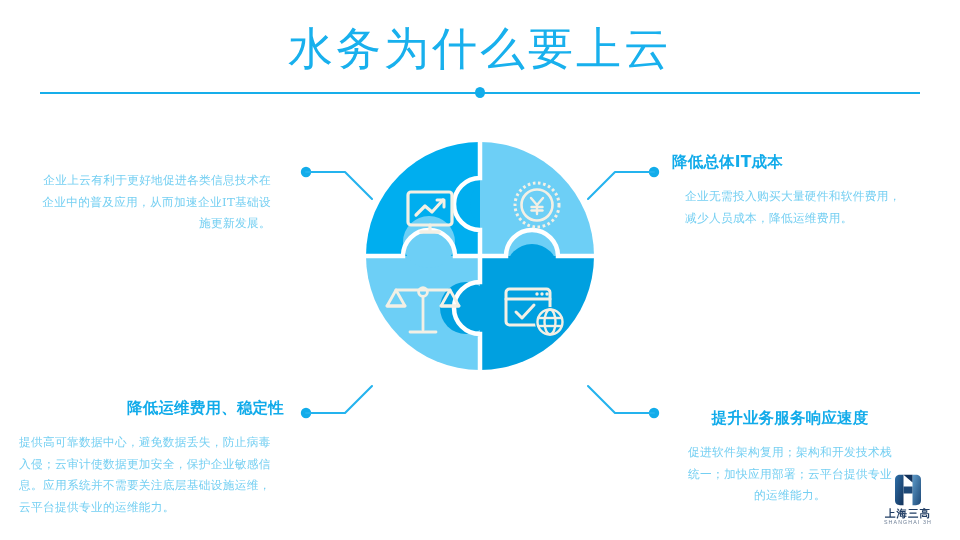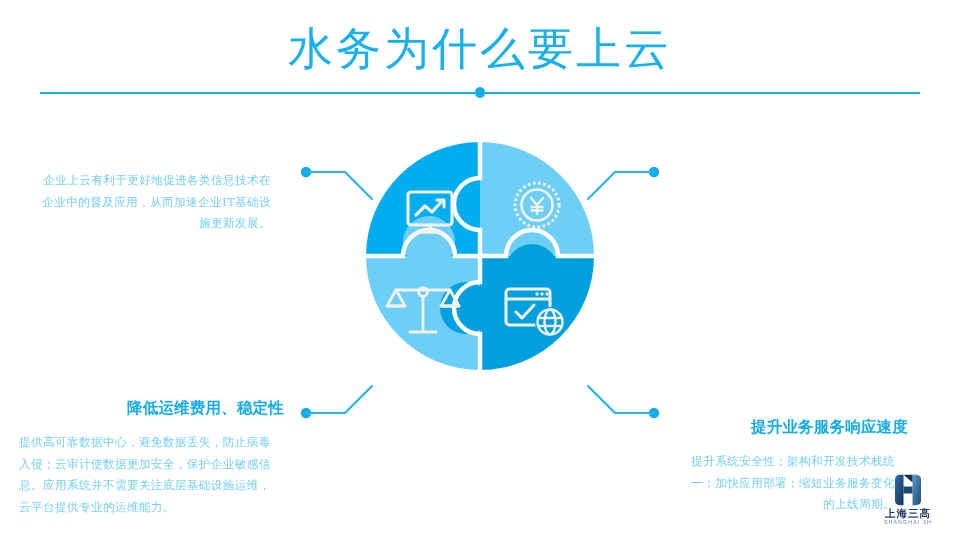--- a/index.html
+++ b/index.html
@@ -99,21 +99,21 @@
   .block-tl { left: 22px;  top: 157px; width: 262px; text-align: right; }
   .block-tl h3 { text-align: right; }
   .block-tl p  { text-align: right; }
 
   .block-tr { left: 672px; top: 152px; width: 250px; text-align: left; }
 
   .block-bl { left: 6px;   top: 398px; width: 278px; text-align: right; }
   .block-bl h3 { text-align: right; }
   .block-bl p  { text-align: left; }
 
-  .block-br { left: 672px; top: 417px; width: 236px; text-align: right; }
+  .block-br { left: 672px; top: 408px; width: 236px; text-align: center; }
 
   
   .logo {
     position: absolute;
     left: 872px;
     top: 474px;
     width: 72px;
     height: 52px;
     text-align: center;
   }
@@ -274,29 +274,33 @@
           </g>
         </g>
       </g>
     </svg>
   </div>
 
   <div class="block block-tl">
     <p>企业上云有利于更好地促进各类信息技术在企业中的普及应用，从而加速企业IT基础设施更新发展。</p>
   </div>
 
+  <div class="block block-tr">
+    <h3>降低总体IT成本</h3>
+    <p>企业无需投入购买大量硬件和软件费用，减少人员成本，降低运维费用。</p>
+  </div>
 
   <div class="block block-bl">
     <h3>降低运维费用、稳定性</h3>
     <p>提供高可靠数据中心，避免数据丢失，防止病毒入侵；云审计使数据更加安全，保护企业敏感信息。应用系统并不需要关注底层基础设施运维，云平台提供专业的运维能力。</p>
   </div>
 
   <div class="block block-br">
     <h3>提升业务服务响应速度</h3>
-    <p>提升系统安全性；架构和开发技术栈统一；加快应用部署；缩短业务服务变化的上线周期。</p>
+    <p>促进软件架构复用；架构和开发技术栈统一；加快应用部署；云平台提供专业的运维能力。</p>
   </div>
 
   <div class="logo">
     <svg class="logo-mark" width="34" height="32" viewBox="0 0 34 32">
       <defs>
         <linearGradient id="lgA" x1="0" y1="0" x2="1" y2="1">
           <stop offset="0" stop-color="#2E6FA8"></stop>
           <stop offset="1" stop-color="#14325A"></stop>
         </linearGradient>
         <linearGradient id="lgB" x1="0" y1="0" x2="1" y2="1">

